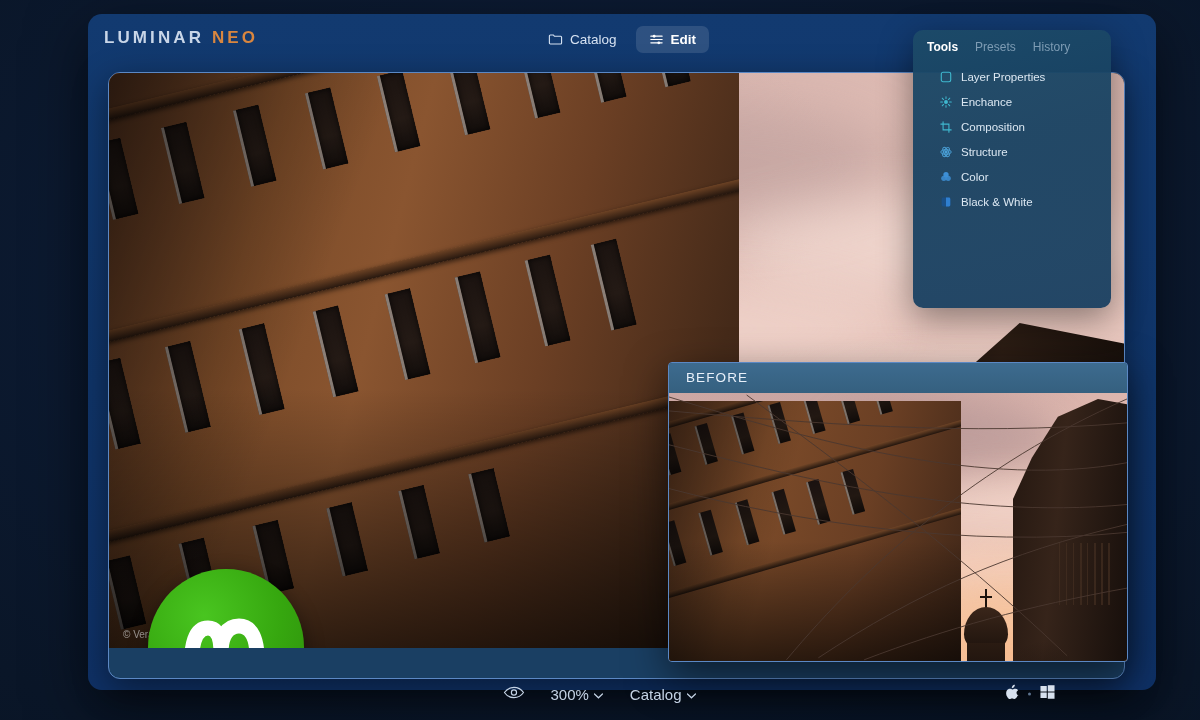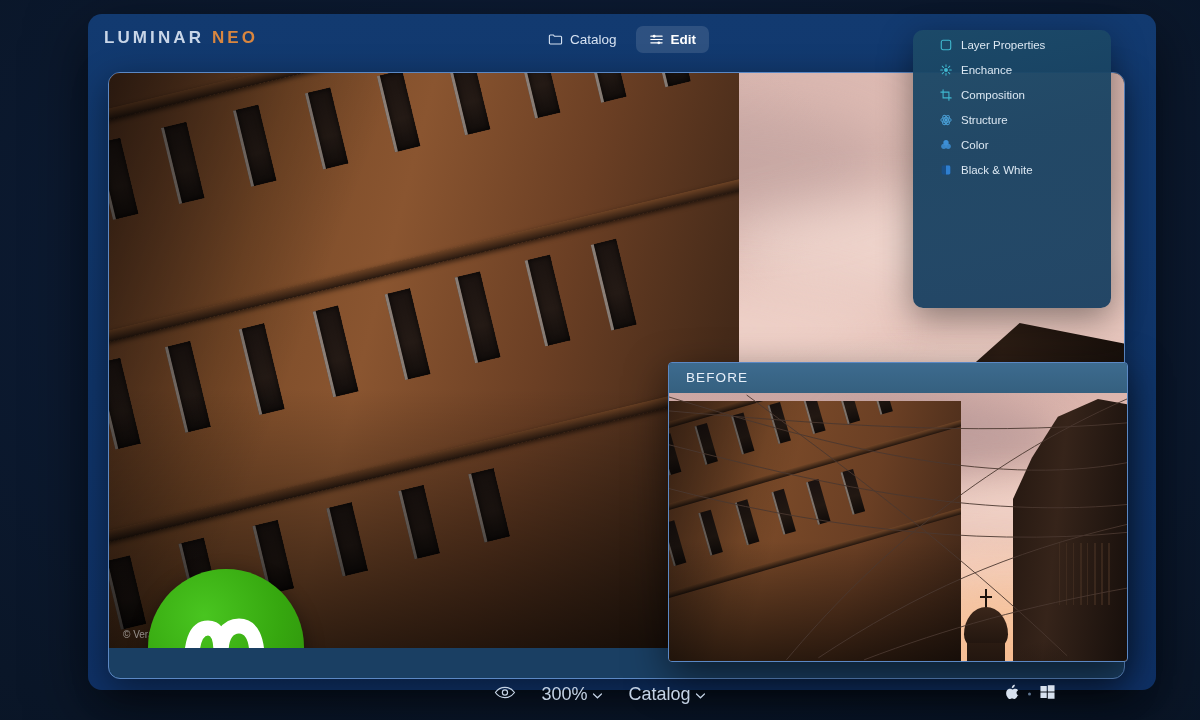--- a/index.html
+++ b/index.html
@@ -347,21 +347,21 @@
     position: absolute; left: 0; bottom: 0;
     width: 1200px; height: 52px;
   }
   .bb-center {
     position: absolute; left: 50%; top: 50%;
     transform: translate(-50%,-50%);
     display: flex; align-items: center; gap: 26px;
   }
   .bb-item {
     display: flex; align-items: center; gap: 5px;
-    font-size: 18px; color: #c4d2e4; cursor: pointer; white-space: nowrap;
+    font-size: 15px; color: #c4d2e4; cursor: pointer; white-space: nowrap;
   }
   .bb-right {
     position: absolute; right: 145px; top: 50%;
     transform: translateY(-50%);
     display: flex; align-items: center; gap: 9px;
   }
   .os-dot { width: 3px; height: 3px; border-radius: 50%; background: #5d7490; }
 </style>
 </head>
 <body>
@@ -456,20 +456,25 @@
         <div class="mbadge">
           <svg width="110" height="110" viewBox="0 0 110 110">
             <path d="M20 80 C20 52, 24 36, 37 36 C48 36, 50 48, 50 62 L50 80
                      M50 62 C50 44, 56 34, 68 34 C81 34, 86 48, 86 66 L86 80" stroke="#ffffff" stroke-width="15" fill="none" stroke-linecap="round" stroke-linejoin="round"></path>
           </svg>
         </div>
       </div>
     </div>
 
     <div class="tools-panel" style="left:0;top:0;position:absolute;margin-left:825px;margin-top:16px;">
+      <div class="tools-tabs">
+        <span class="ttab active">Tools</span>
+        <span class="ttab">Presets</span>
+        <span class="ttab">History</span>
+      </div>
 
       <div class="tool-list">
 
         <div class="tool-item">
           <span class="ic">
             <svg width="12" height="12" viewBox="0 0 14 14" fill="none">
               <rect x="1.5" y="1.5" width="11" height="11" rx="2" stroke="#3fb8cf" stroke-width="1.3"></rect>
             </svg>
           </span>
           <span>Layer Properties</span>

